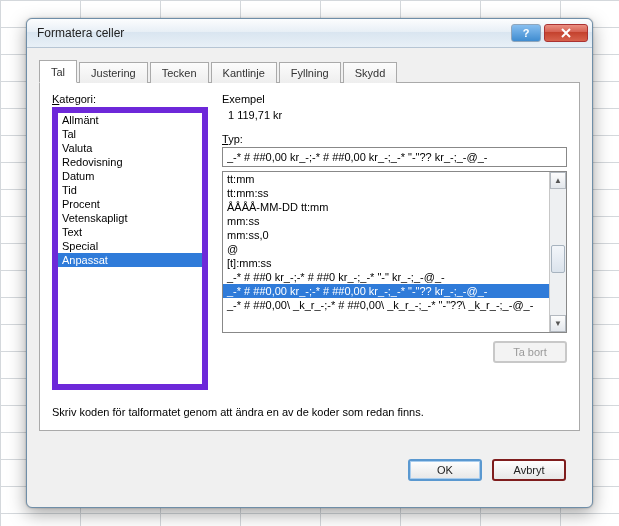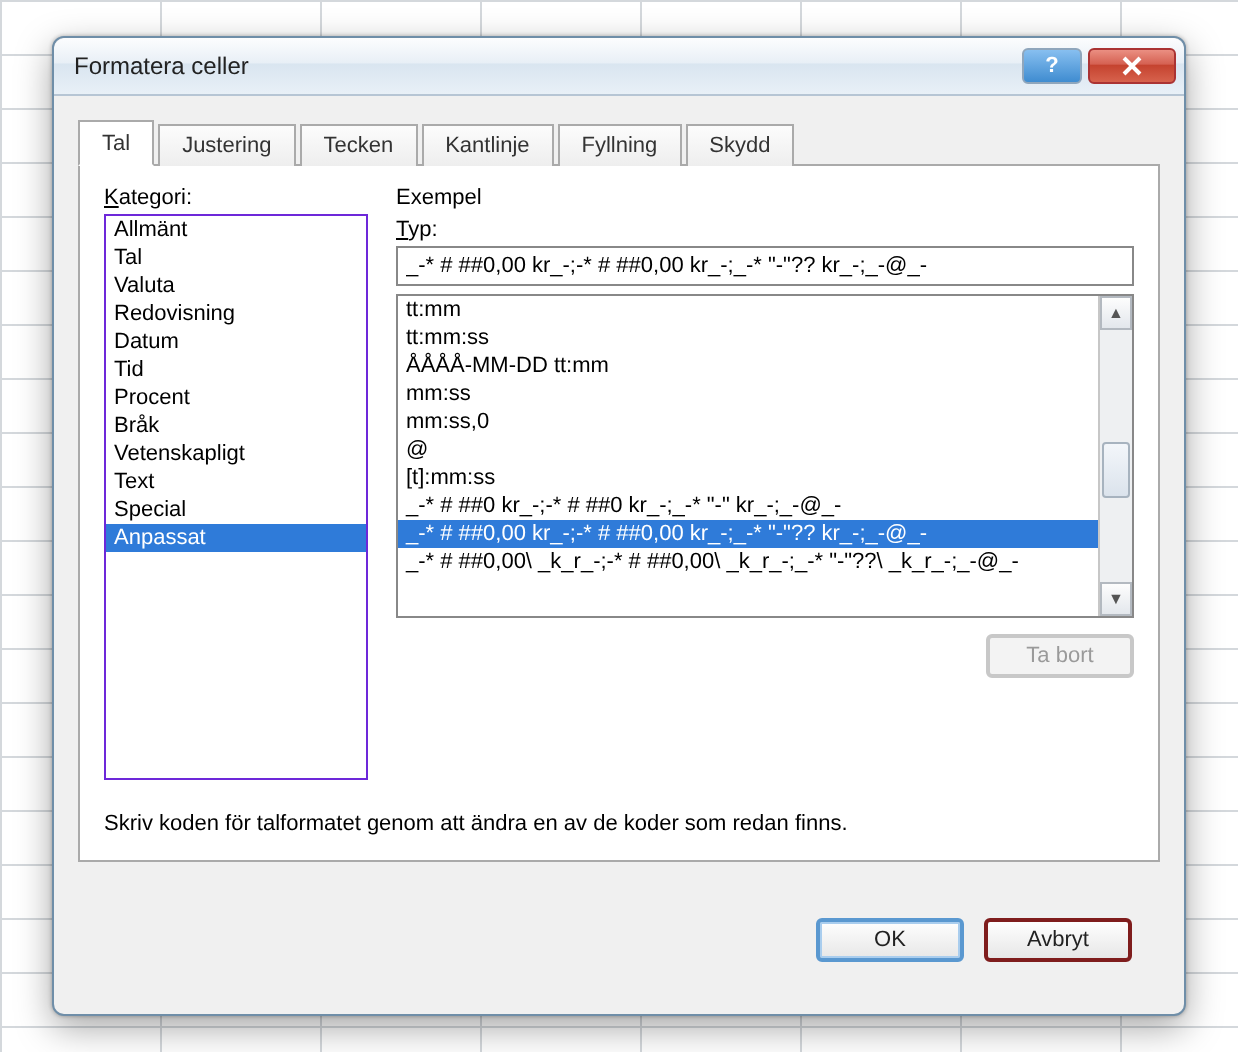--- a/index.html
+++ b/index.html
@@ -93,28 +93,28 @@
     background: #fff;
     flex: 1;
     padding: 10px 12px 12px 12px;
     display: flex;
     flex-direction: column;
     position: relative;
     z-index: 1;
   }
   .panel-row { display: flex; gap: 14px; flex: 1; }
   .leftcol {
-    width: 132px;
+    width: 156px;
     display: flex; flex-direction: column;
   }
   .rightcol { flex: 1; display: flex; flex-direction: column; }
   .lbl { color: #000; margin-bottom: 2px; }
   .lbl u { text-decoration: underline; }
   .listbox {
-    border: 1px solid #6d28d9;
+    border: 6px solid #6d28d9;
     background: #fff;
     overflow: hidden;
     position: relative;
   }
   .listbox-inner { position:absolute; inset:0; overflow:hidden; }
   .listbox .item {
     padding: 1px 4px;
     white-space: nowrap;
     cursor: default;
   }
@@ -243,31 +243,31 @@
           <div class="lbl"><u>K</u><span id="catlbl-rest">ategori:</span></div>
           <div class="listbox catbox">
             <div class="listbox-inner" id="catlist">
                 <div class="item">Allmänt</div>
                 <div class="item">Tal</div>
                 <div class="item">Valuta</div>
                 <div class="item">Redovisning</div>
                 <div class="item">Datum</div>
                 <div class="item">Tid</div>
                 <div class="item">Procent</div>
-                <div class="item">Bråk</div>
                 <div class="item">Vetenskapligt</div>
                 <div class="item">Text</div>
                 <div class="item">Special</div>
                 <div class="item" data-selected="true">Anpassat</div>
               </div>
           </div>
         </div>
 
         <div class="rightcol">
           <div class="sample-label">Exempel</div>
+          <div class="sample-value">1 119,71 kr</div>
 
           <div class="lbl"><u>T</u><span id="typelbl-rest">yp:</span></div>
           <input class="type-input" value="_-* # ##0,00 kr_-;-* # ##0,00 kr_-;_-* &quot;-&quot;?? kr_-;_-@_-" style="">
 
           <div class="formats">
             <div class="scroll" id="fmtlist">
                 <div class="fitem">tt:mm</div>
                 <div class="fitem">tt:mm:ss</div>
                 <div class="fitem">ÅÅÅÅ-MM-DD tt:mm</div>
                 <div class="fitem">mm:ss</div>

